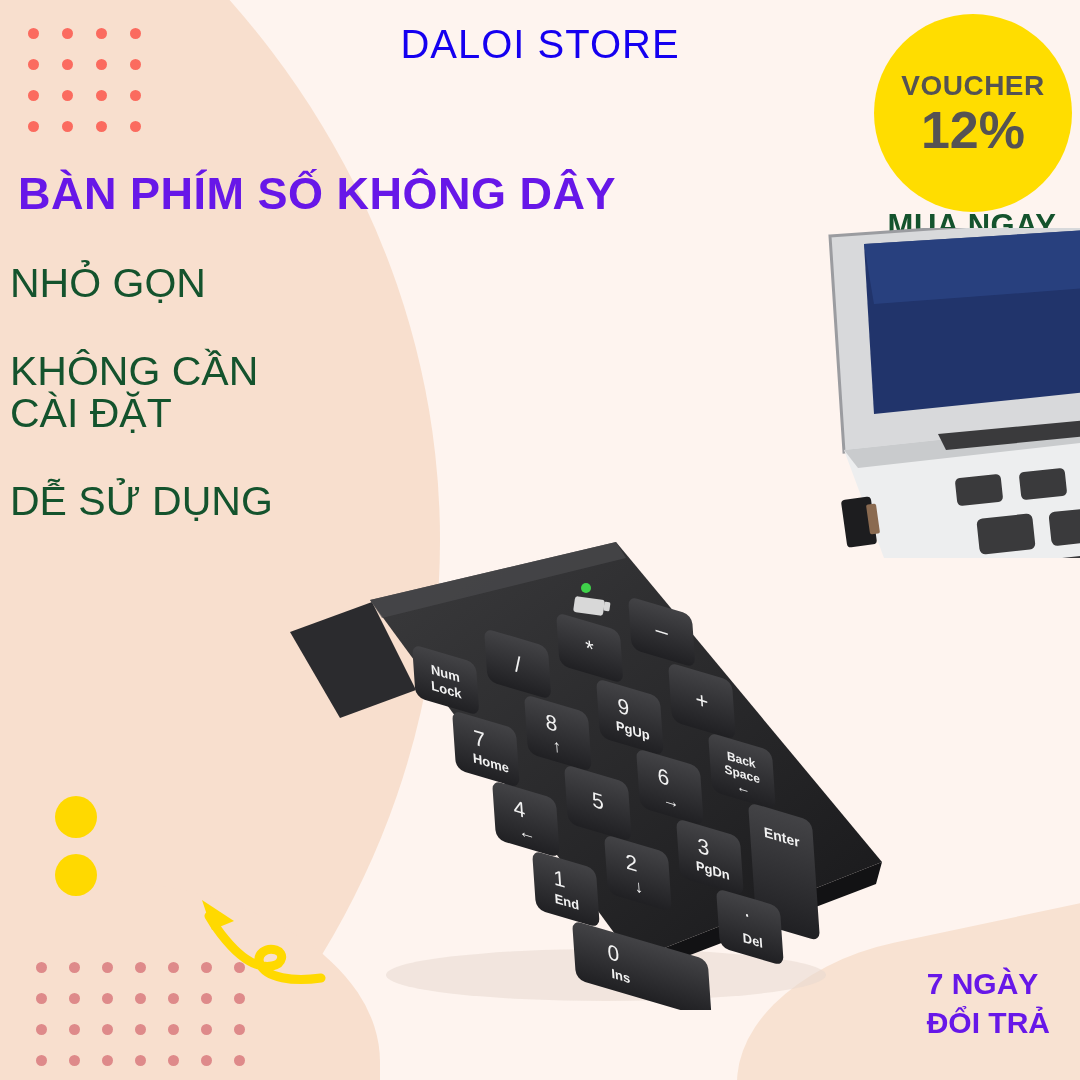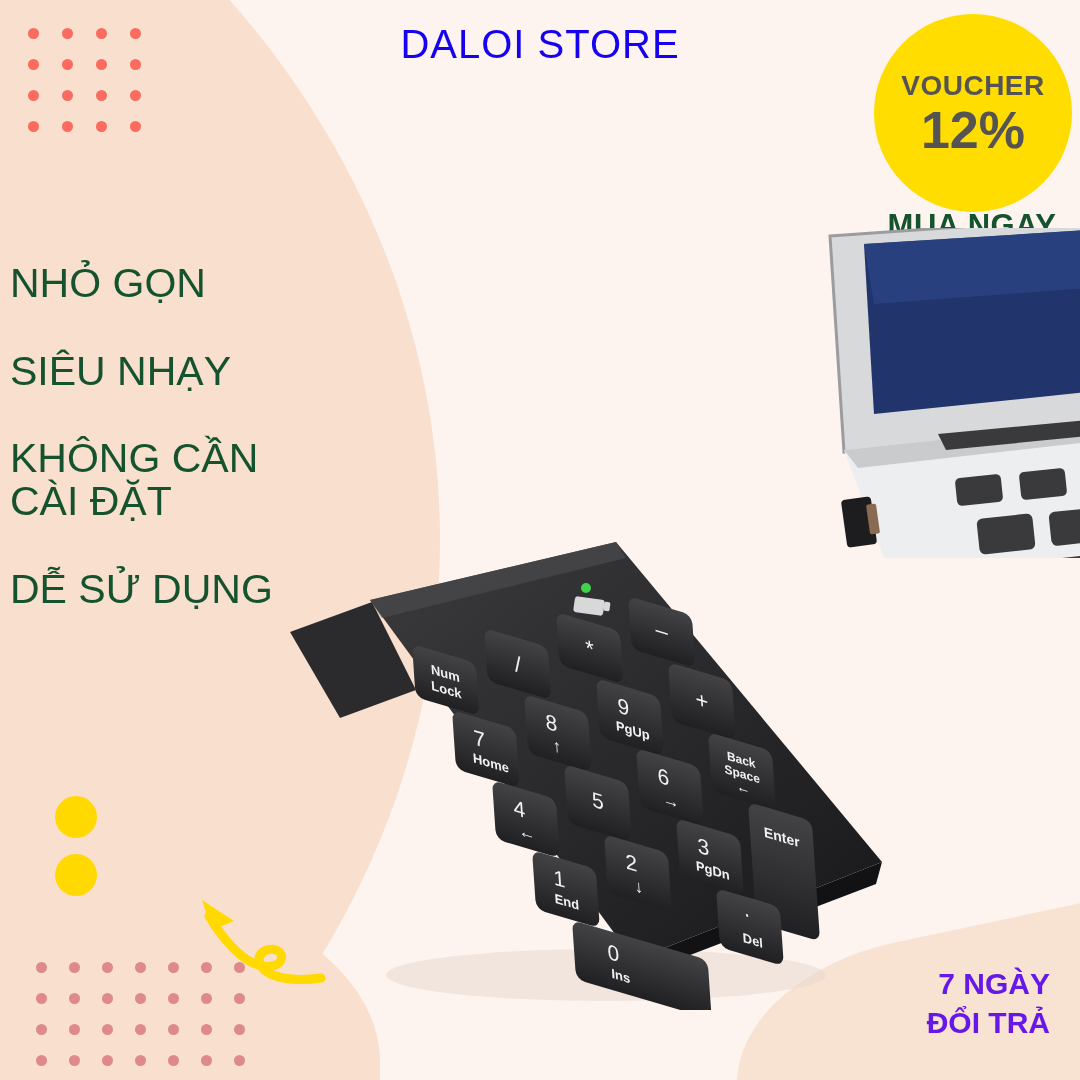--- a/index.html
+++ b/index.html
@@ -103,21 +103,21 @@
     color:#14532d;
     font-size:41px;
     line-height:1.04;
     margin-bottom:45px;
     white-space:pre-line;
   }
 
   
   #return-policy{
     position:absolute;right:30px;bottom:38px;
-    text-align:right;
+    text-align:left;
     color:#6717E8;
     font-size:30px;font-weight:bold;
     line-height:1.28;
     white-space:pre-line;
   }
 
   
   #laptop{position:absolute;right:-8px;top:228px;width:300px;height:330px;}
 
   
@@ -191,24 +191,24 @@
   </svg>
 
   <div id="store-title">DALOI STORE</div>
 
   <div id="voucher-badge">
     <div id="voucher-label">VOUCHER</div>
     <div id="voucher-percent">12%</div>
   </div>
   <div id="cta-buy-now">MUA NGAY</div>
 
+  <div id="headline">BÀN PHÍM SỐ KHÔNG DÂY</div>
 
   <div id="feature-list">
     <div class="feature">NHỎ GỌN</div>
-    <div class="feature">SIÊU NHẠY</div>
     <div class="feature">KHÔNG CẦN
 CÀI ĐẶT</div>
     <div class="feature">DỄ SỬ DỤNG</div>
   </div>
 
   <div id="return-policy">7 NGÀY
 ĐỔI TRẢ</div>
 
   <svg id="laptop" viewBox="0 0 300 330">
     <g>

